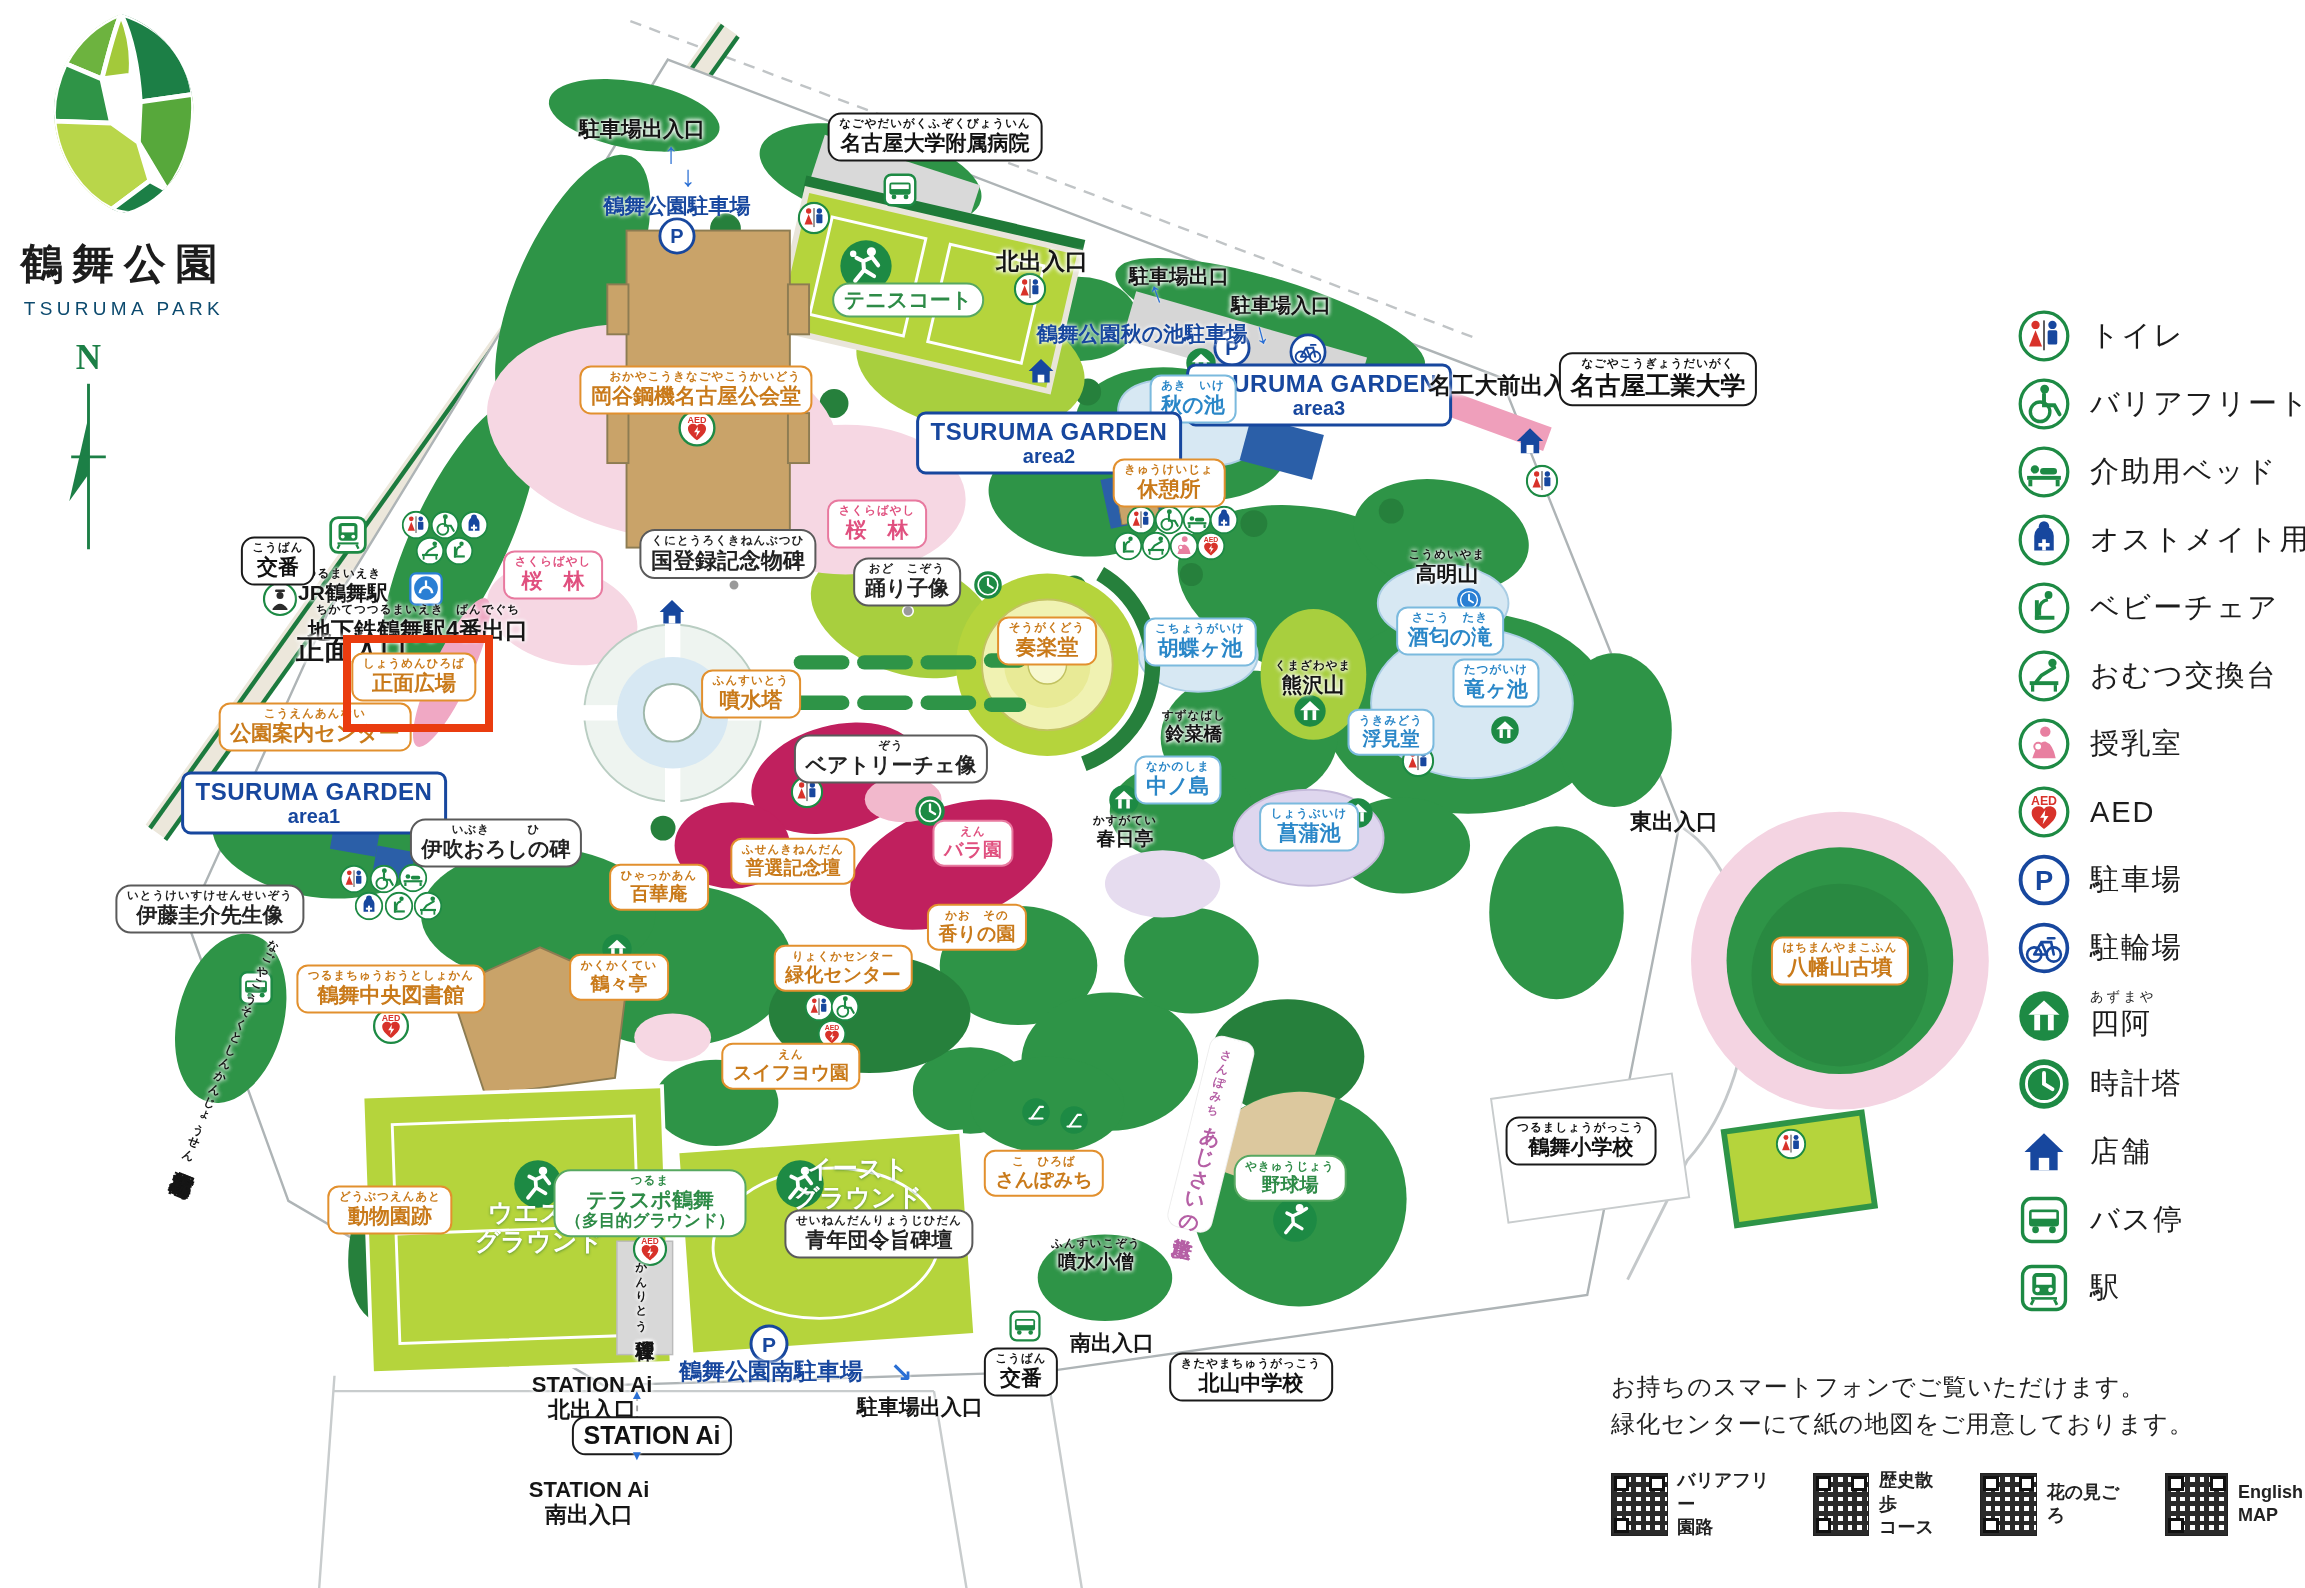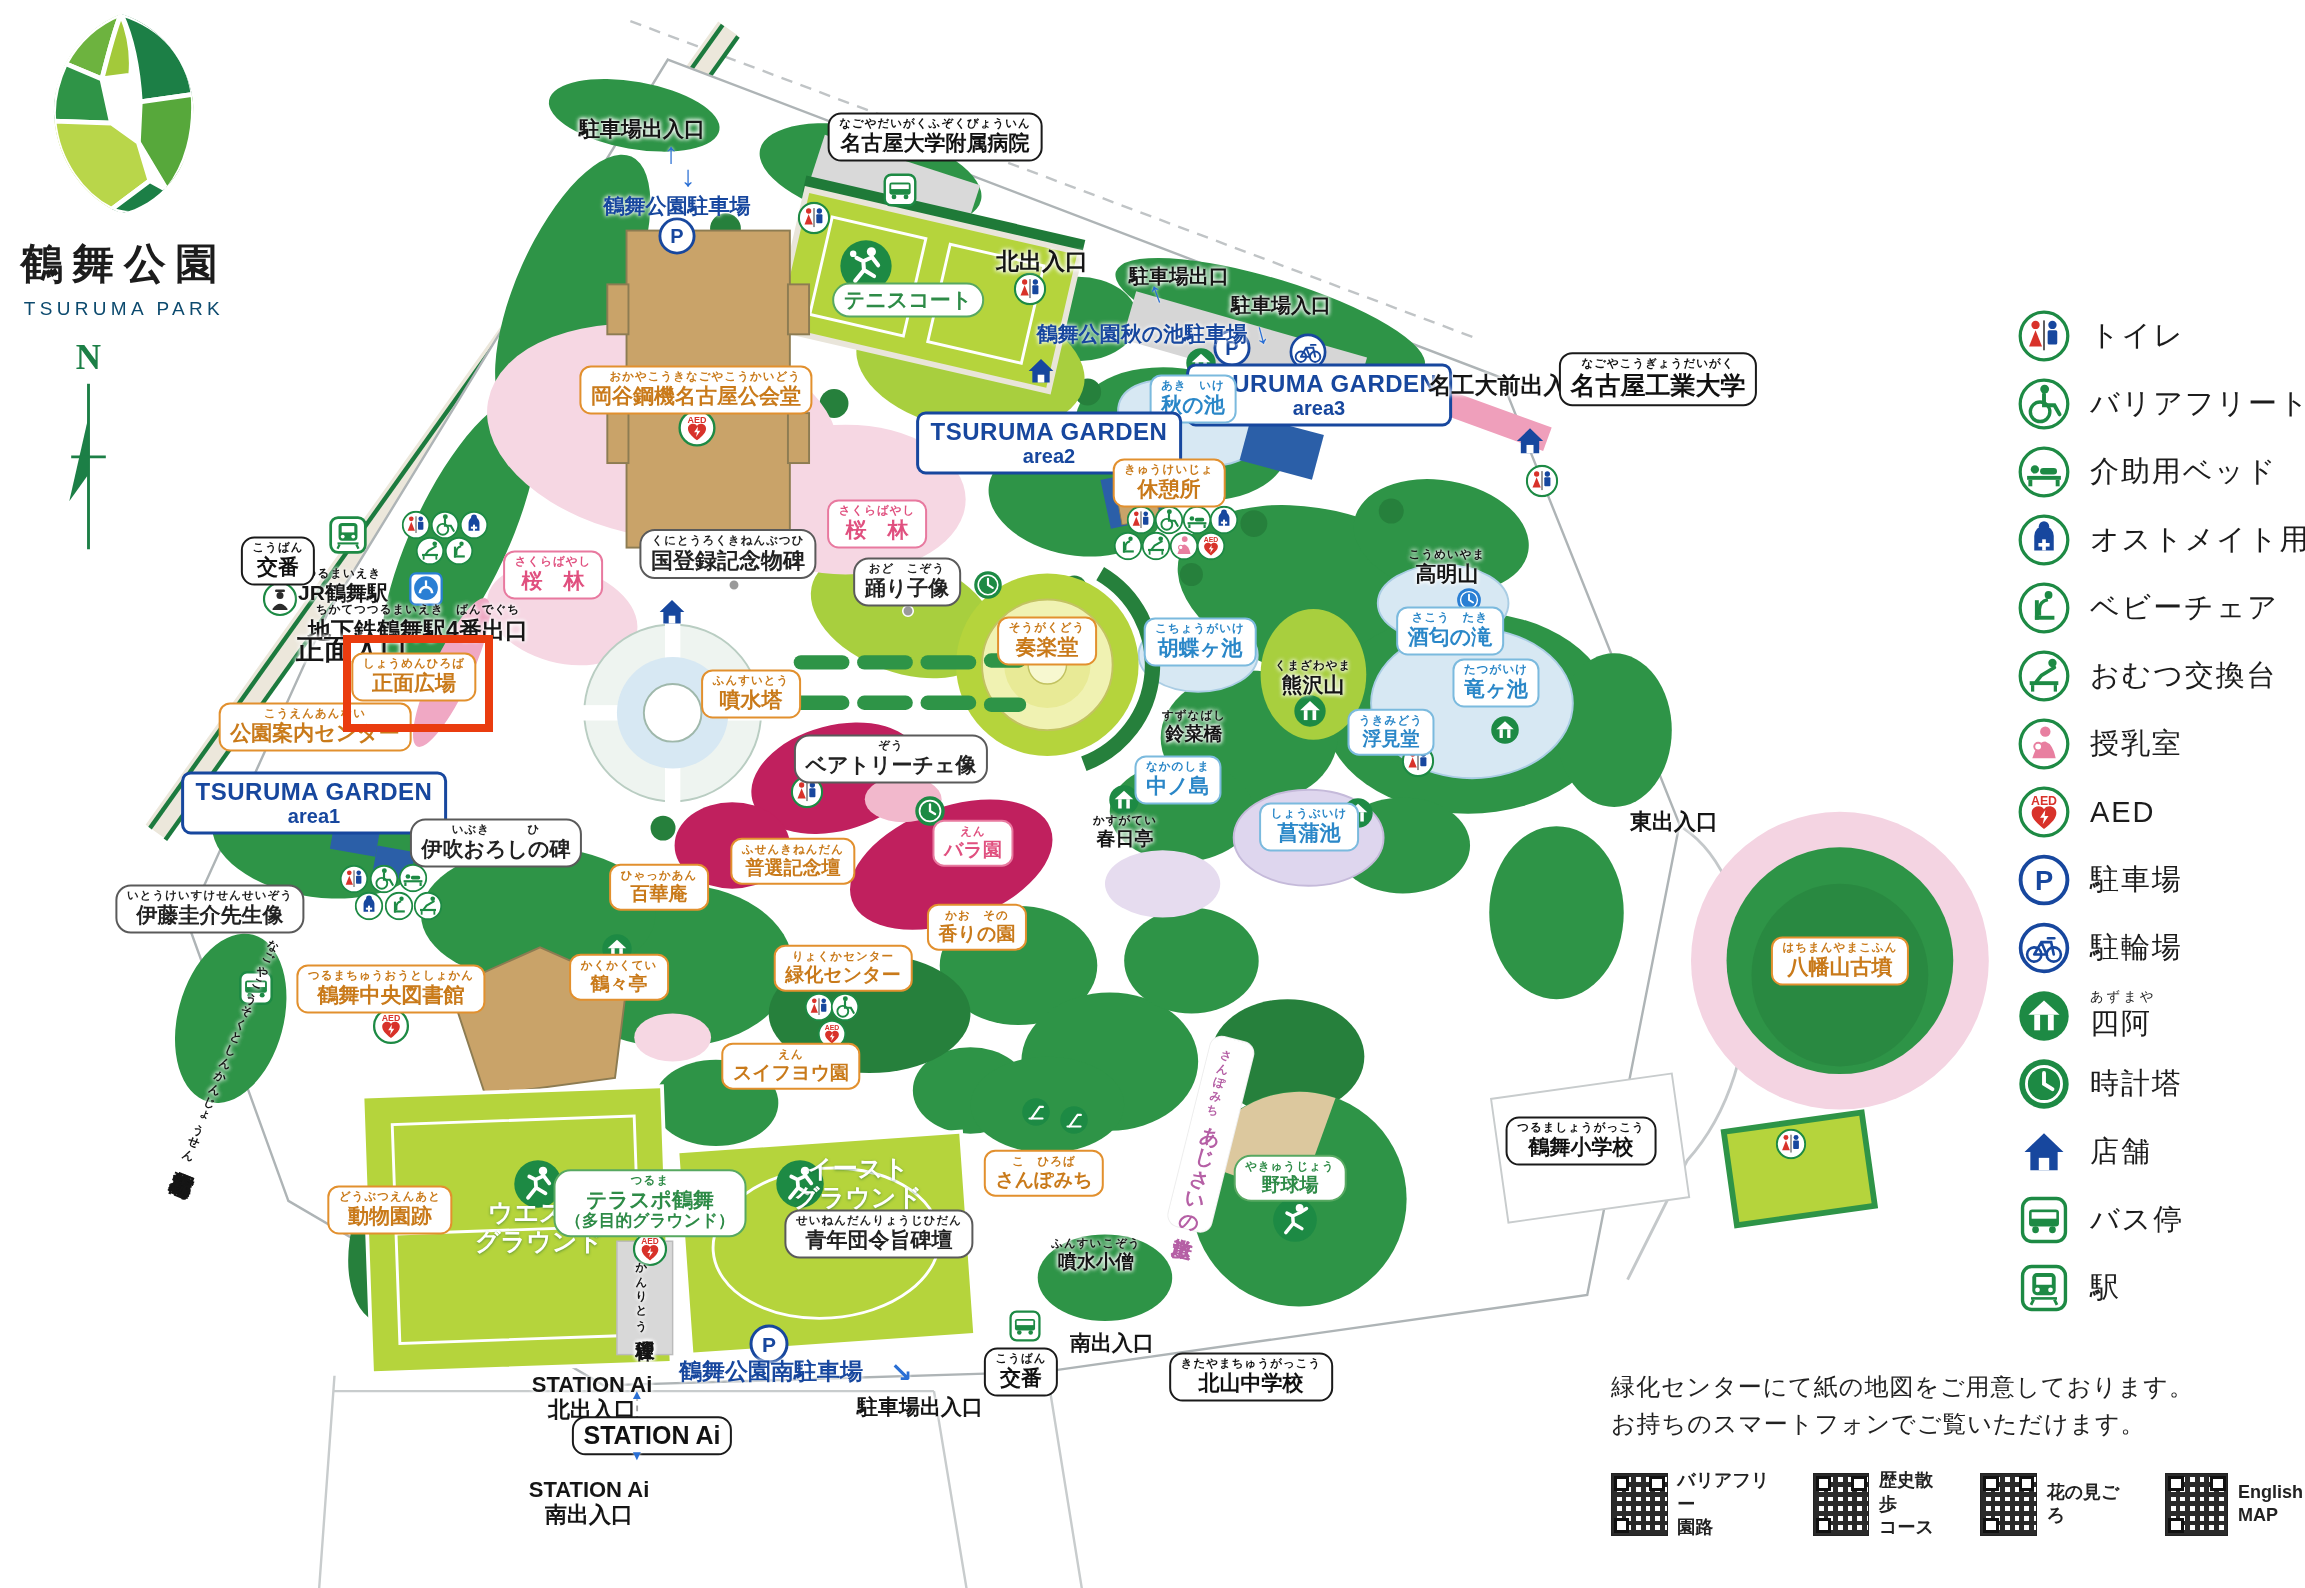--- a/index.html
+++ b/index.html
@@ -448,22 +448,22 @@
             <circle cx="25" cy="21.5" r="1.8" fill="#fff"></circle>
             <path d="M12,29 L10,33 M28,29 L30,33" stroke="#1d8a44" stroke-width="2.2"></path>
             <rect x="10" y="27" width="20" height="2" fill="#1d8a44"></rect>
           </svg>
         </span>
         <span class="leg-tx">駅</span>
       </div>
     </div>
 
 <div id="footer">
+  <div class="note">お持ちのスマートフォンでご覧いただけます。</div>
   <div class="note">緑化センターにて紙の地図をご用意しております。</div>
-  <div class="note">お持ちのスマートフォンでご覧いただけます。</div>
   <div id="qrrow">
         <div class="qritem">
           <div class="qr">
             <div class="qc c1"></div>
             <div class="qc c2"></div>
             <div class="qc c3"></div>
           </div>
           <div class="qrlab">バリアフリー
 園路</div>
         </div>

